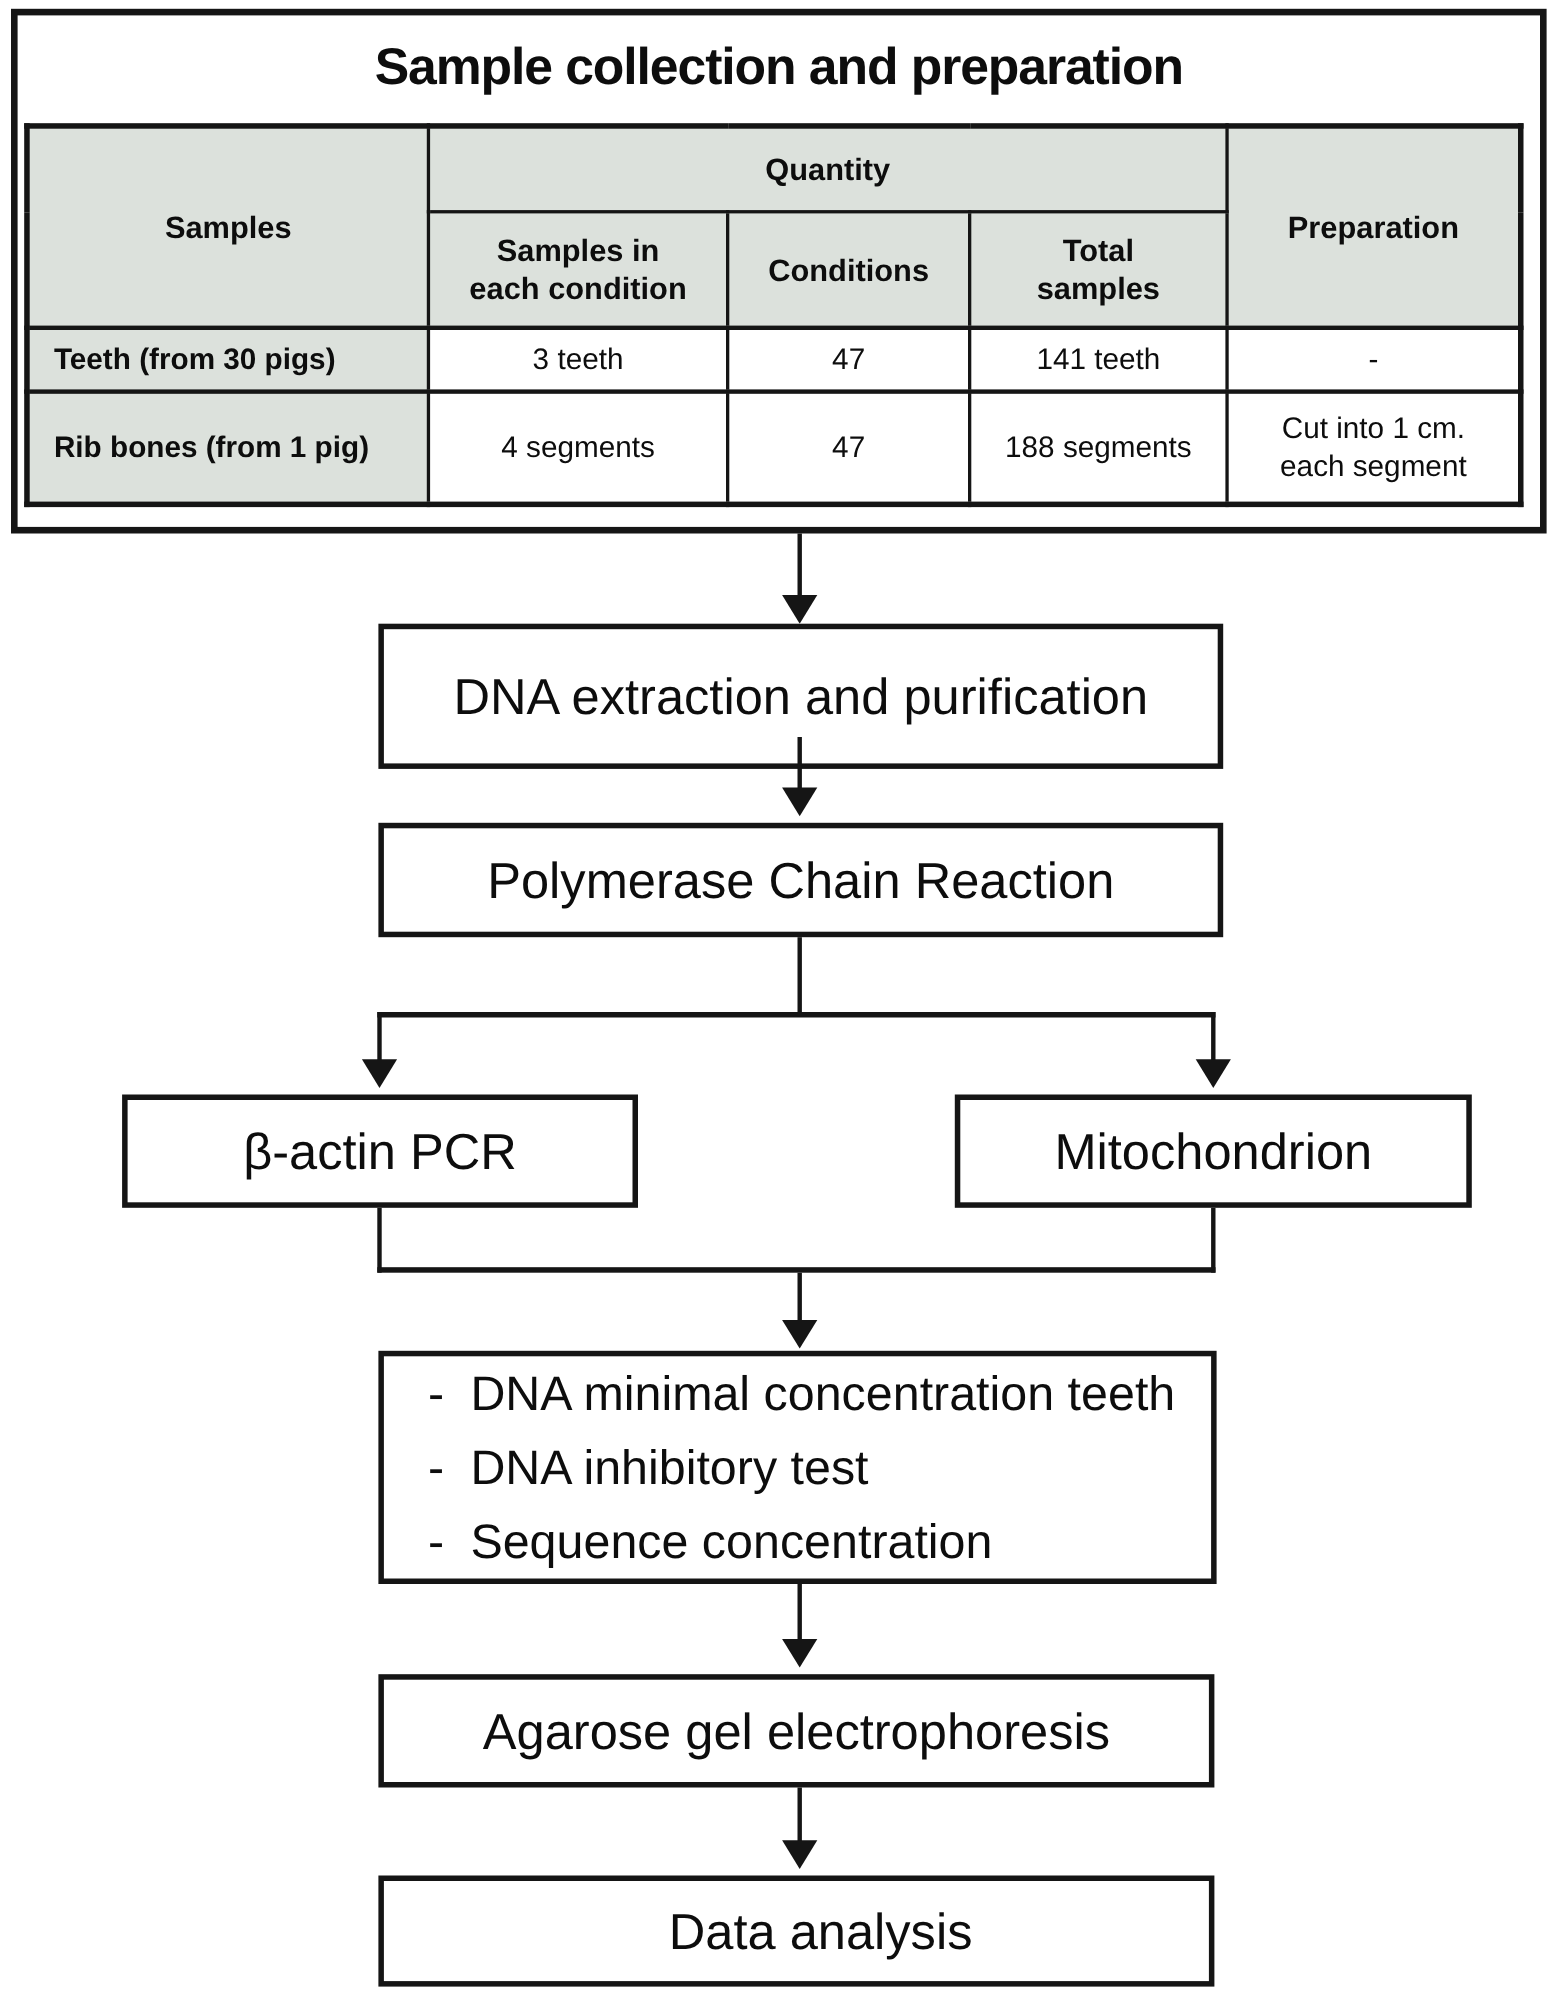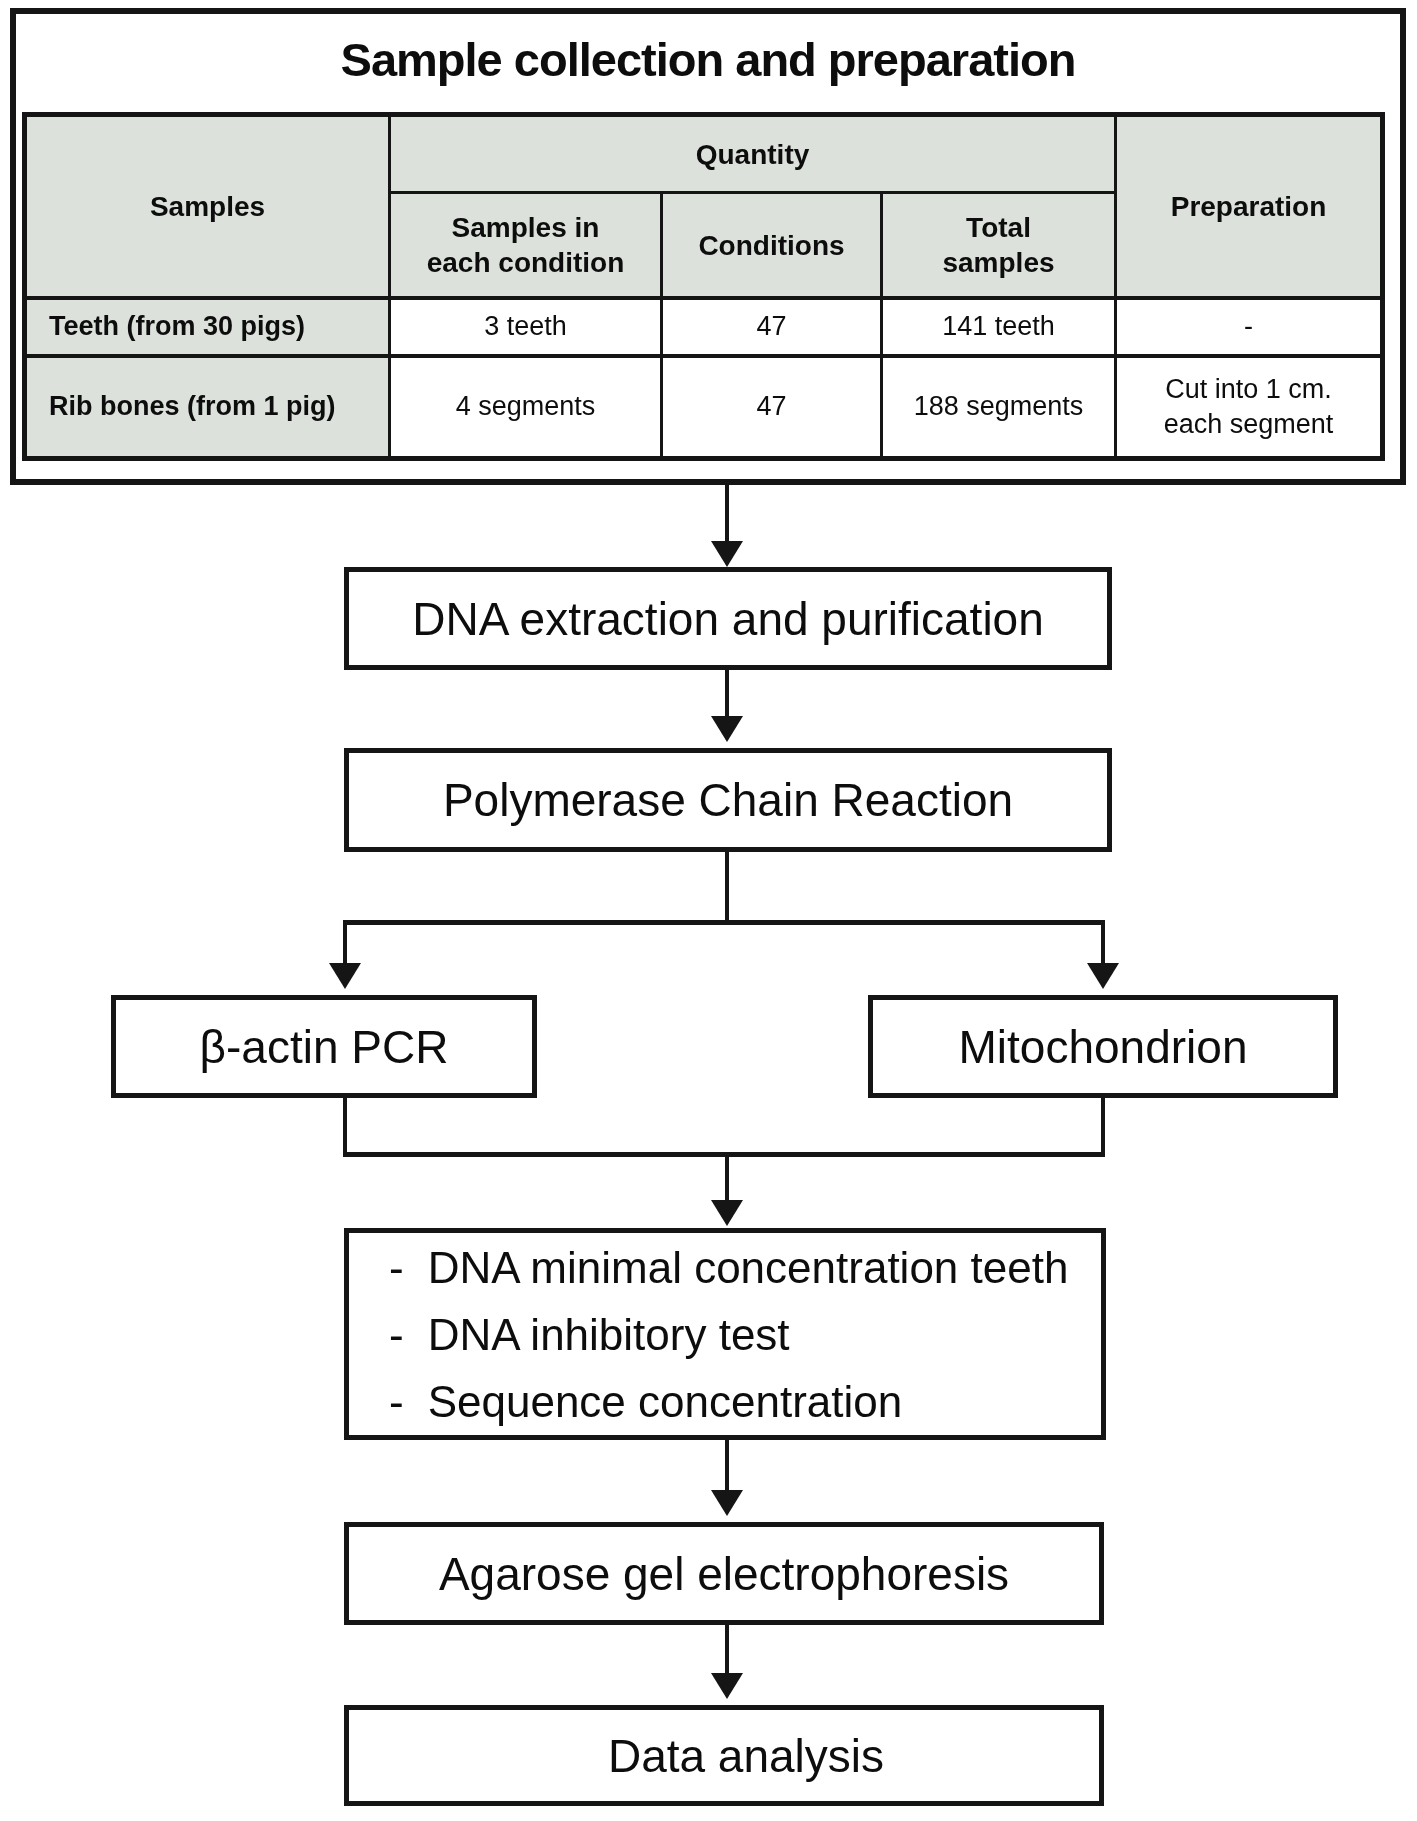--- a/index.html
+++ b/index.html
@@ -83,39 +83,39 @@
         <td>47</td>
         <td>188 segments</td>
         <td class="prep-cell">Cut into 1 cm. each segment</td>
       </tr>
     </tbody>
   </table>
 
   <div class="vline" style="left:725px;top:485px;height:58px;"></div>
   <div class="ahead" style="left:711px;top:541px;"></div>
 
-  <div class="fbox" style="left:344px;top:567px;width:768px;height:103px;">
+  <div class="fbox" style="left:344px;top:567px;width:768px;height:132px;">
     <span>DNA extraction and purification</span>
   </div>
 
   <div class="vline" style="left:725px;top:670px;height:48px;"></div>
   <div class="ahead" style="left:711px;top:716px;"></div>
 
   <div class="fbox" style="left:344px;top:748px;width:768px;height:104px;">
     <span>Polymerase Chain Reaction</span>
   </div>
 
   <div class="vline" style="left:725px;top:852px;height:72px;"></div>
   <div class="hline" style="left:343px;top:920px;width:762px;"></div>
   <div class="vline" style="left:343px;top:920px;height:46px;"></div>
   <div class="ahead" style="left:329px;top:963px;"></div>
   <div class="vline" style="left:1101px;top:920px;height:46px;"></div>
   <div class="ahead" style="left:1087px;top:963px;"></div>
 
-  <div class="fbox" style="left:111px;top:995px;width:426px;height:103px;">
+  <div class="fbox" style="left:111px;top:995px;width:469px;height:103px;">
     <span>β-actin PCR</span>
   </div>
   <div class="fbox" style="left:868px;top:995px;width:470px;height:103px;">
     <span>Mitochondrion</span>
   </div>
 
   <div class="vline" style="left:343px;top:1098px;height:59px;"></div>
   <div class="vline" style="left:1101px;top:1098px;height:59px;"></div>
   <div class="hline" style="left:343px;top:1152px;width:762px;"></div>
   <div class="vline" style="left:725px;top:1157px;height:45px;"></div>

